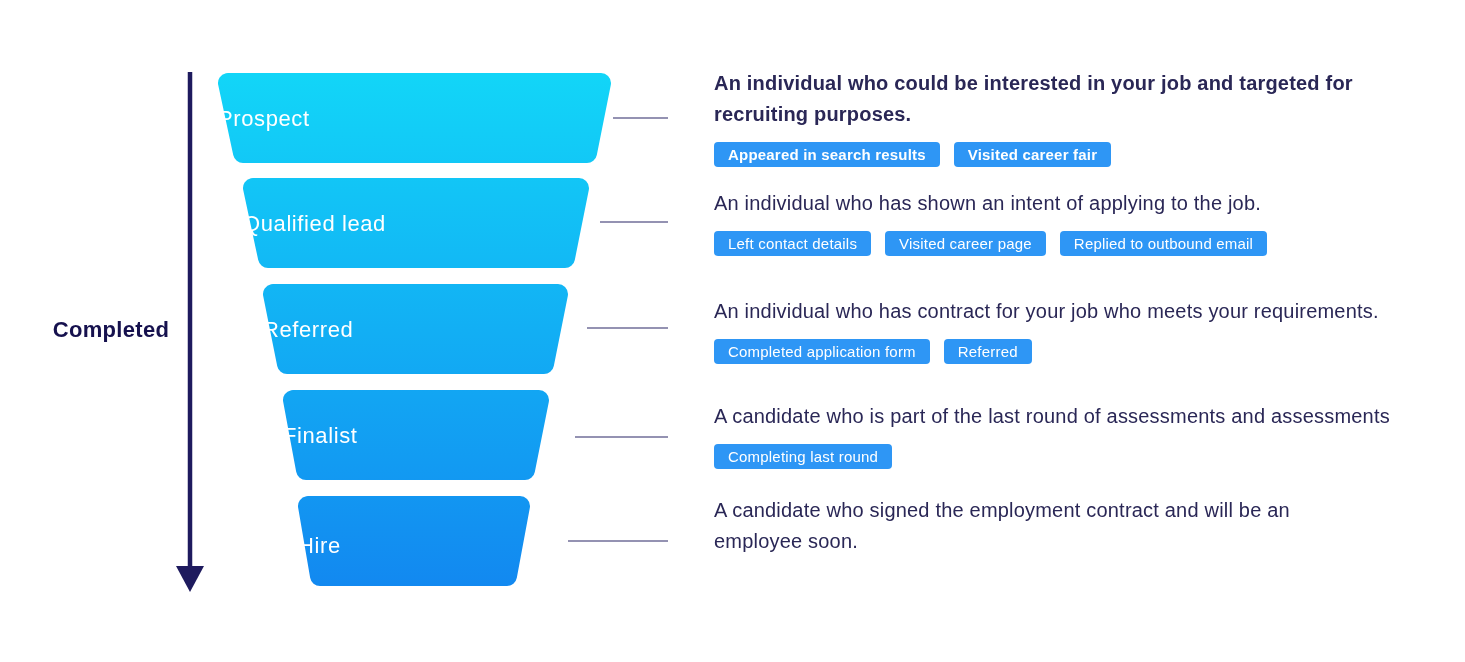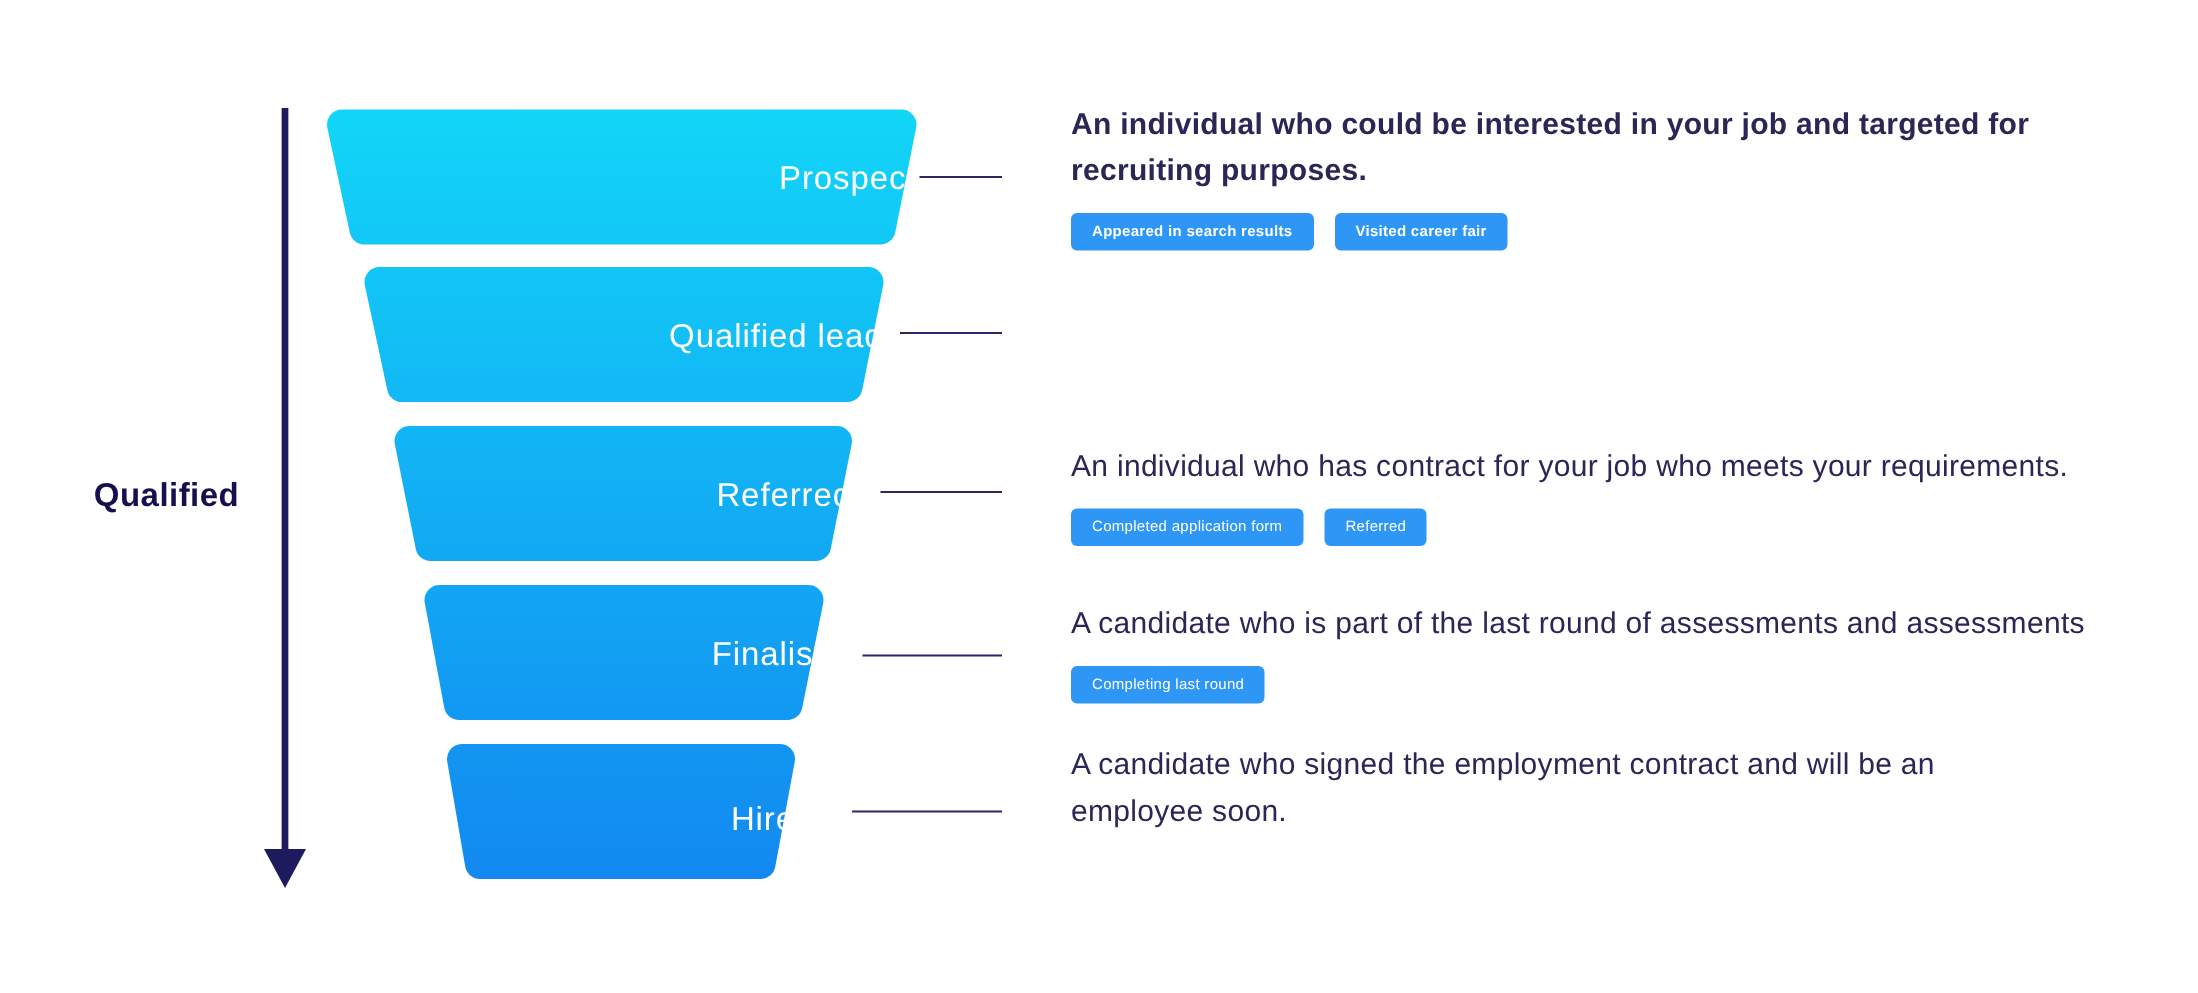--- a/index.html
+++ b/index.html
@@ -12,21 +12,21 @@
     overflow: hidden;
   }
   .svg-layer { position: absolute; left: 0; top: 0; }
 
   .stage-label {
     position: absolute;
     color: #ffffff;
     font-size: 22px;
     font-weight: 400;
     letter-spacing: 0.6px;
-    text-align: right;
+    text-align: left;
     line-height: 28px;
   }
   .axis-label {
     position: absolute;
     left: 40px; top: 317px; width: 142px;
     color: #16114e;
     font-size: 22px;
     font-weight: 700;
     letter-spacing: 0.3px;
     text-align: center;
@@ -37,21 +37,21 @@
     font-size: 20px;
     line-height: 31px;
     letter-spacing: 0.2px;
     white-space: nowrap;
   }
   .tag-row { display: flex; gap: 14px; margin-top: 12px; }
   .tag {
     display: inline-block;
     background: #2e96f5;
     color: #ffffff;
-    font-size: 10px;
+    font-size: 15px;
     line-height: 25px;
     height: 25px;
     padding: 0 14px;
     border-radius: 4px;
     letter-spacing: 0.2px;
     white-space: nowrap;
   }
   
   .sec-1 { top: 68px; font-weight: bold; }
   .sec-2 { top: 188px; }
@@ -87,37 +87,45 @@
     <polygon points="293,400 539,400 525,470 306,470" fill="url(#funnelGrad)" stroke="url(#funnelGrad)" stroke-width="20" stroke-linejoin="round"></polygon>
     <polygon points="308,506 520,506 507,576 320,576" fill="url(#funnelGrad)" stroke="url(#funnelGrad)" stroke-width="20" stroke-linejoin="round"></polygon>
 
     <line x1="613" y1="118" x2="668" y2="118" stroke="#2b2766" stroke-width="1.2"></line>
     <line x1="600" y1="222" x2="668" y2="222" stroke="#2b2766" stroke-width="1.2"></line>
     <line x1="587" y1="328" x2="668" y2="328" stroke="#2b2766" stroke-width="1.2"></line>
     <line x1="575" y1="437" x2="668" y2="437" stroke="#2b2766" stroke-width="1.2"></line>
     <line x1="568" y1="541" x2="668" y2="541" stroke="#2b2766" stroke-width="1.2"></line>
   </svg>
 
-  <div class="axis-label">Qualified</div>
+  <div class="axis-label">Completed</div>
 
   <div class="stage-label label-1">Prospect</div>
   <div class="stage-label label-2">Qualified lead</div>
   <div class="stage-label label-3">Referred</div>
   <div class="stage-label label-4">Finalist</div>
   <div class="stage-label label-5">Hire</div>
 
   <div class="section sec-1">
     <div class="desc-line">An individual who could be interested in your job and targeted for</div>
     <div class="desc-line">recruiting purposes.</div>
     <div class="tag-row">
       <span class="tag">Appeared in search results</span>
       <span class="tag">Visited career fair</span>
     </div>
   </div>
 
+  <div class="section sec-2">
+    <div class="desc-line">An individual who has shown an intent of applying to the job.</div>
+    <div class="tag-row">
+      <span class="tag">Left contact details</span>
+      <span class="tag">Visited career page</span>
+      <span class="tag">Replied to outbound email</span>
+    </div>
+  </div>
 
   <div class="section sec-3">
     <div class="desc-line">An individual who has contract for your job who meets your requirements.</div>
     <div class="tag-row">
       <span class="tag">Completed application form</span>
       <span class="tag">Referred</span>
     </div>
   </div>
 
   <div class="section sec-4">

